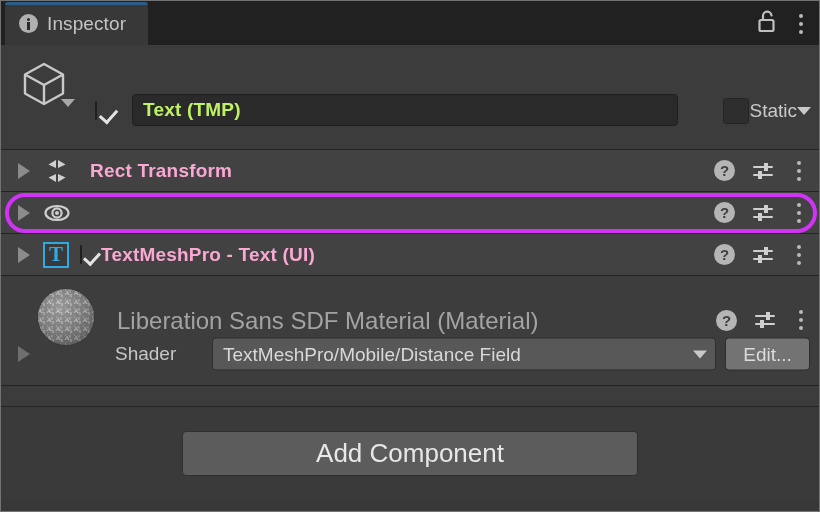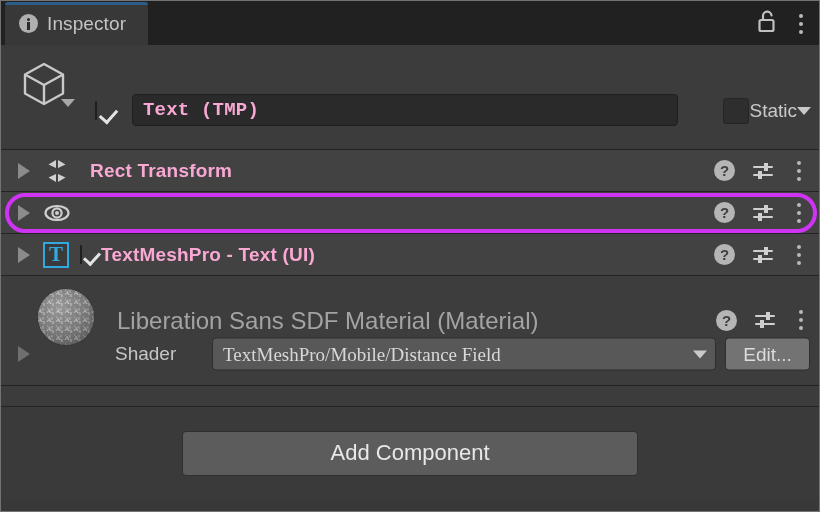--- a/index.html
+++ b/index.html
@@ -157,25 +157,24 @@
     width: 546px; height: 32px;
     background: #2a2a2a;
     border: 1px solid #1f1f1f;
     border-radius: 4px;
     box-sizing: border-box;
     display: flex;
     align-items: center;
     padding-left: 10px;
   }
   .name-field span {
-    color: #f9a8d4;
+    color: #bef264;
     font-size: 19px;
     font-weight: bold;
     letter-spacing: .2px;
-    font-family: Liberation Mono, monospace;
   }
 
   .static-group {
     position: absolute;
     right: 8px; top: 66px;
     transform: translateY(-50%);
     display: flex;
     align-items: center;
   }
   .static-label {
@@ -370,21 +369,21 @@
     position: absolute;
     left: 114px; top: 78px;
     transform: translateY(-50%);
     color: #c6c6c6;
     font-size: 19px;
   }
   .shader-dd {
     position: absolute;
     left: 211px; top: 78px;
     transform: translateY(-50%);
-    width: 504px; height: 33px; font-family: Liberation Serif, serif;
+    width: 504px; height: 33px;
   }
   .shader-dd .dd-text { font-size: 19px; }
   .edit-btn {
     position: absolute;
     left: 724px; top: 78px;
     transform: translateY(-50%);
     width: 85px; height: 33px;
     background: #737373;
     border: 1px solid #2e2e2e;
     border-radius: 4px;
@@ -412,21 +411,21 @@
   .add-component {
     width: 456px; height: 45px;
     background: #5c5c5c;
     border: 1px solid #2f2f2f;
     border-radius: 4px;
     box-sizing: border-box;
     display: flex;
     align-items: center;
     justify-content: center;
     color: #e8e8e8;
-    font-size: 22px;
+    font-size: 26px;
   }
 </style>
 </head>
 <body>
 
 <div id="app">
 
   <div class="tabbar">
     <div class="tab">
       <span class="info-icon"></span>

